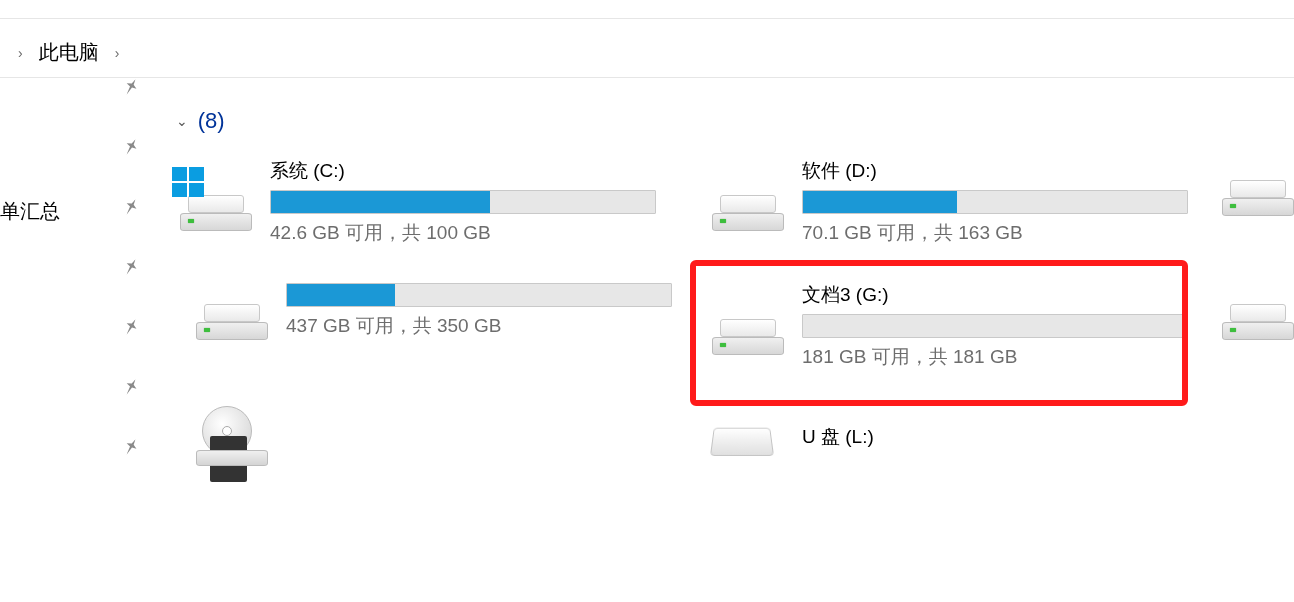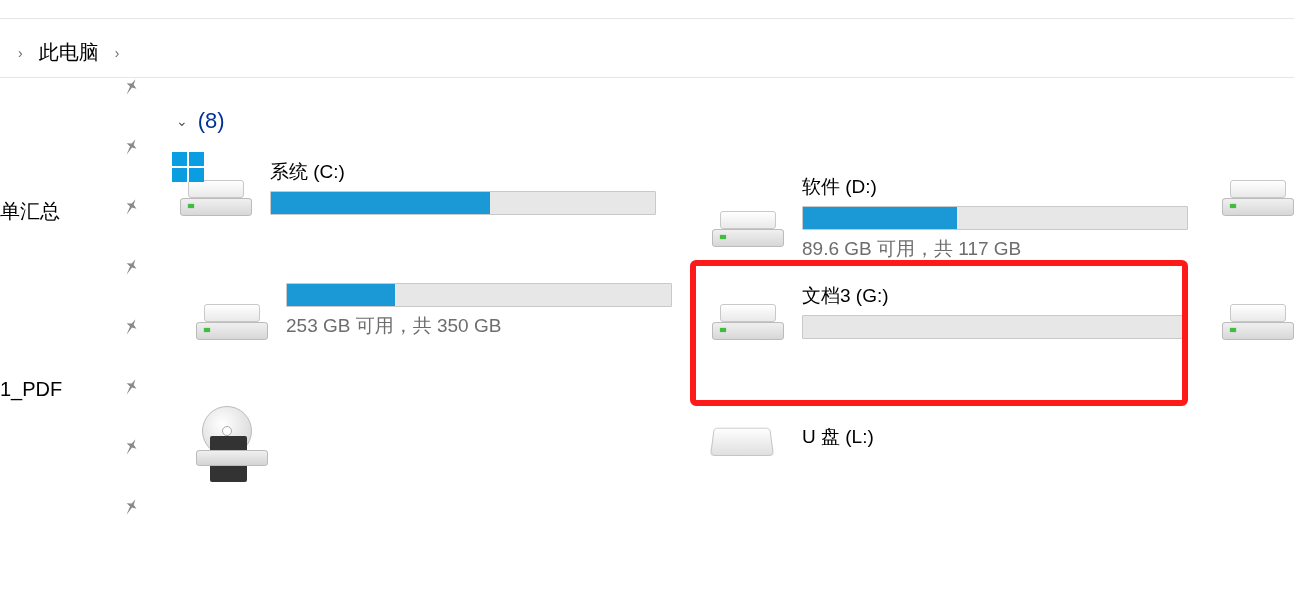--- a/index.html
+++ b/index.html
@@ -37,21 +37,21 @@
     .drive .icon { width:72px; height:58px; position:relative; }
     .drive .info { display:flex; flex-direction:column; gap:6px; width:386px; }
     .drive .title { font-size:19px; }
     .drive .bar { width:386px; height:24px; background:#e7e7e7;
       border:1px solid #c9c9c9; border-radius:1px; position:relative; overflow:hidden; }
     .drive .bar .fill { position:absolute; top:0; left:0; bottom:0;
       background:#1b98d6; }
     .drive .status { font-size:19px; color:#6d6d6d; }
     
     .d0 { top:0; left:8px; }
-    .d1 { top:16px; left:540px;align-items:center; }
+    .d1 { top:0; left:540px;align-items:center; }
     .d2 { top:0; left:1050px; }
     .d3 { top:124px; left:24px; }
     .d4 { top:124px; left:540px; }
     .d5 { top:124px; left:1050px; }
     .d6 { top:250px; left:24px; }
     .d7 { top:250px; left:540px; }
     
     .hdd { position:absolute; left:0; bottom:0; width:72px; height:42px; }
     .hdd .tray { position:absolute; bottom:0; left:0; right:0; height:18px;
       background:linear-gradient(#f0f0f0,#d7d7d7);
@@ -123,26 +123,20 @@
           <path d="M8 0l1 5 4 2-4 1-1 8-1-8-4-1 4-2z" fill="#8a8a8a"></path>
         </svg></span>
   </div>
   <div class="pin-row">
     <span class="pin-label"></span>
     <span class="pin"><svg viewBox="0 0 16 16">
           <path d="M8 0l1 5 4 2-4 1-1 8-1-8-4-1 4-2z" fill="#8a8a8a"></path>
         </svg></span>
   </div>
   <div class="pin-row">
-    <span class="pin-label">1_PDF</span>
-    <span class="pin"><svg viewBox="0 0 16 16">
-          <path d="M8 0l1 5 4 2-4 1-1 8-1-8-4-1 4-2z" fill="#8a8a8a"></path>
-        </svg></span>
-  </div>
-  <div class="pin-row">
     <span class="pin-label"></span>
     <span class="pin"><svg viewBox="0 0 16 16">
           <path d="M8 0l1 5 4 2-4 1-1 8-1-8-4-1 4-2z" fill="#8a8a8a"></path>
         </svg></span>
   </div>
   <div class="pin-row">
     <span class="pin-label"></span>
     <span class="pin"><svg viewBox="0 0 16 16">
           <path d="M8 0l1 5 4 2-4 1-1 8-1-8-4-1 4-2z" fill="#8a8a8a"></path>
         </svg></span>
@@ -169,37 +163,38 @@
             <span class="b"></span>
             <span class="c"></span>
             <span class="d"></span>
         </div>
       </div>
       <div class="info">
         <div class="title">系统 (C:)</div>
         <div class="bar">
             <div class="fill" style="width: 57%;"></div>
           </div>
+        <div class="status">42.6 GB 可用，共 100 GB</div>
       </div>
     </div>
 
     <div class="drive d1">
       <div class="icon">
         <div class="hdd">
             <div class="plat"></div>
             <div class="tray"></div>
             <div class="led"></div>
           </div>
       </div>
       <div class="info">
         <div class="title">软件 (D:)</div>
         <div class="bar">
             <div class="fill" style="width: 40%;"></div>
           </div>
-        <div class="status">89.6 GB 可用，共 117 GB</div>
+        <div class="status">70.1 GB 可用，共 163 GB</div>
       </div>
     </div>
 
     <div class="drive d2">
       <div class="icon">
         <div class="hdd">
             <div class="plat"></div>
             <div class="tray"></div>
             <div class="led"></div>
           </div>
@@ -211,37 +206,38 @@
         <div class="hdd">
             <div class="plat"></div>
             <div class="tray"></div>
             <div class="led"></div>
           </div>
       </div>
       <div class="info">
         <div class="bar">
             <div class="fill" style="width: 28%;"></div>
           </div>
-        <div class="status">253 GB 可用，共 350 GB</div>
+        <div class="status">437 GB 可用，共 350 GB</div>
       </div>
     </div>
 
     <div class="drive d4">
       <div class="icon">
         <div class="hdd">
             <div class="plat"></div>
             <div class="tray"></div>
             <div class="led"></div>
           </div>
       </div>
       <div class="info">
         <div class="title">文档3 (G:)</div>
         <div class="bar">
             <div class="fill" style="width: 0%;"></div>
           </div>
+        <div class="status">181 GB 可用，共 181 GB</div>
       </div>
     </div>
 
     <div class="drive d5">
       <div class="icon">
         <div class="hdd">
             <div class="plat"></div>
             <div class="tray"></div>
             <div class="led"></div>
           </div>

